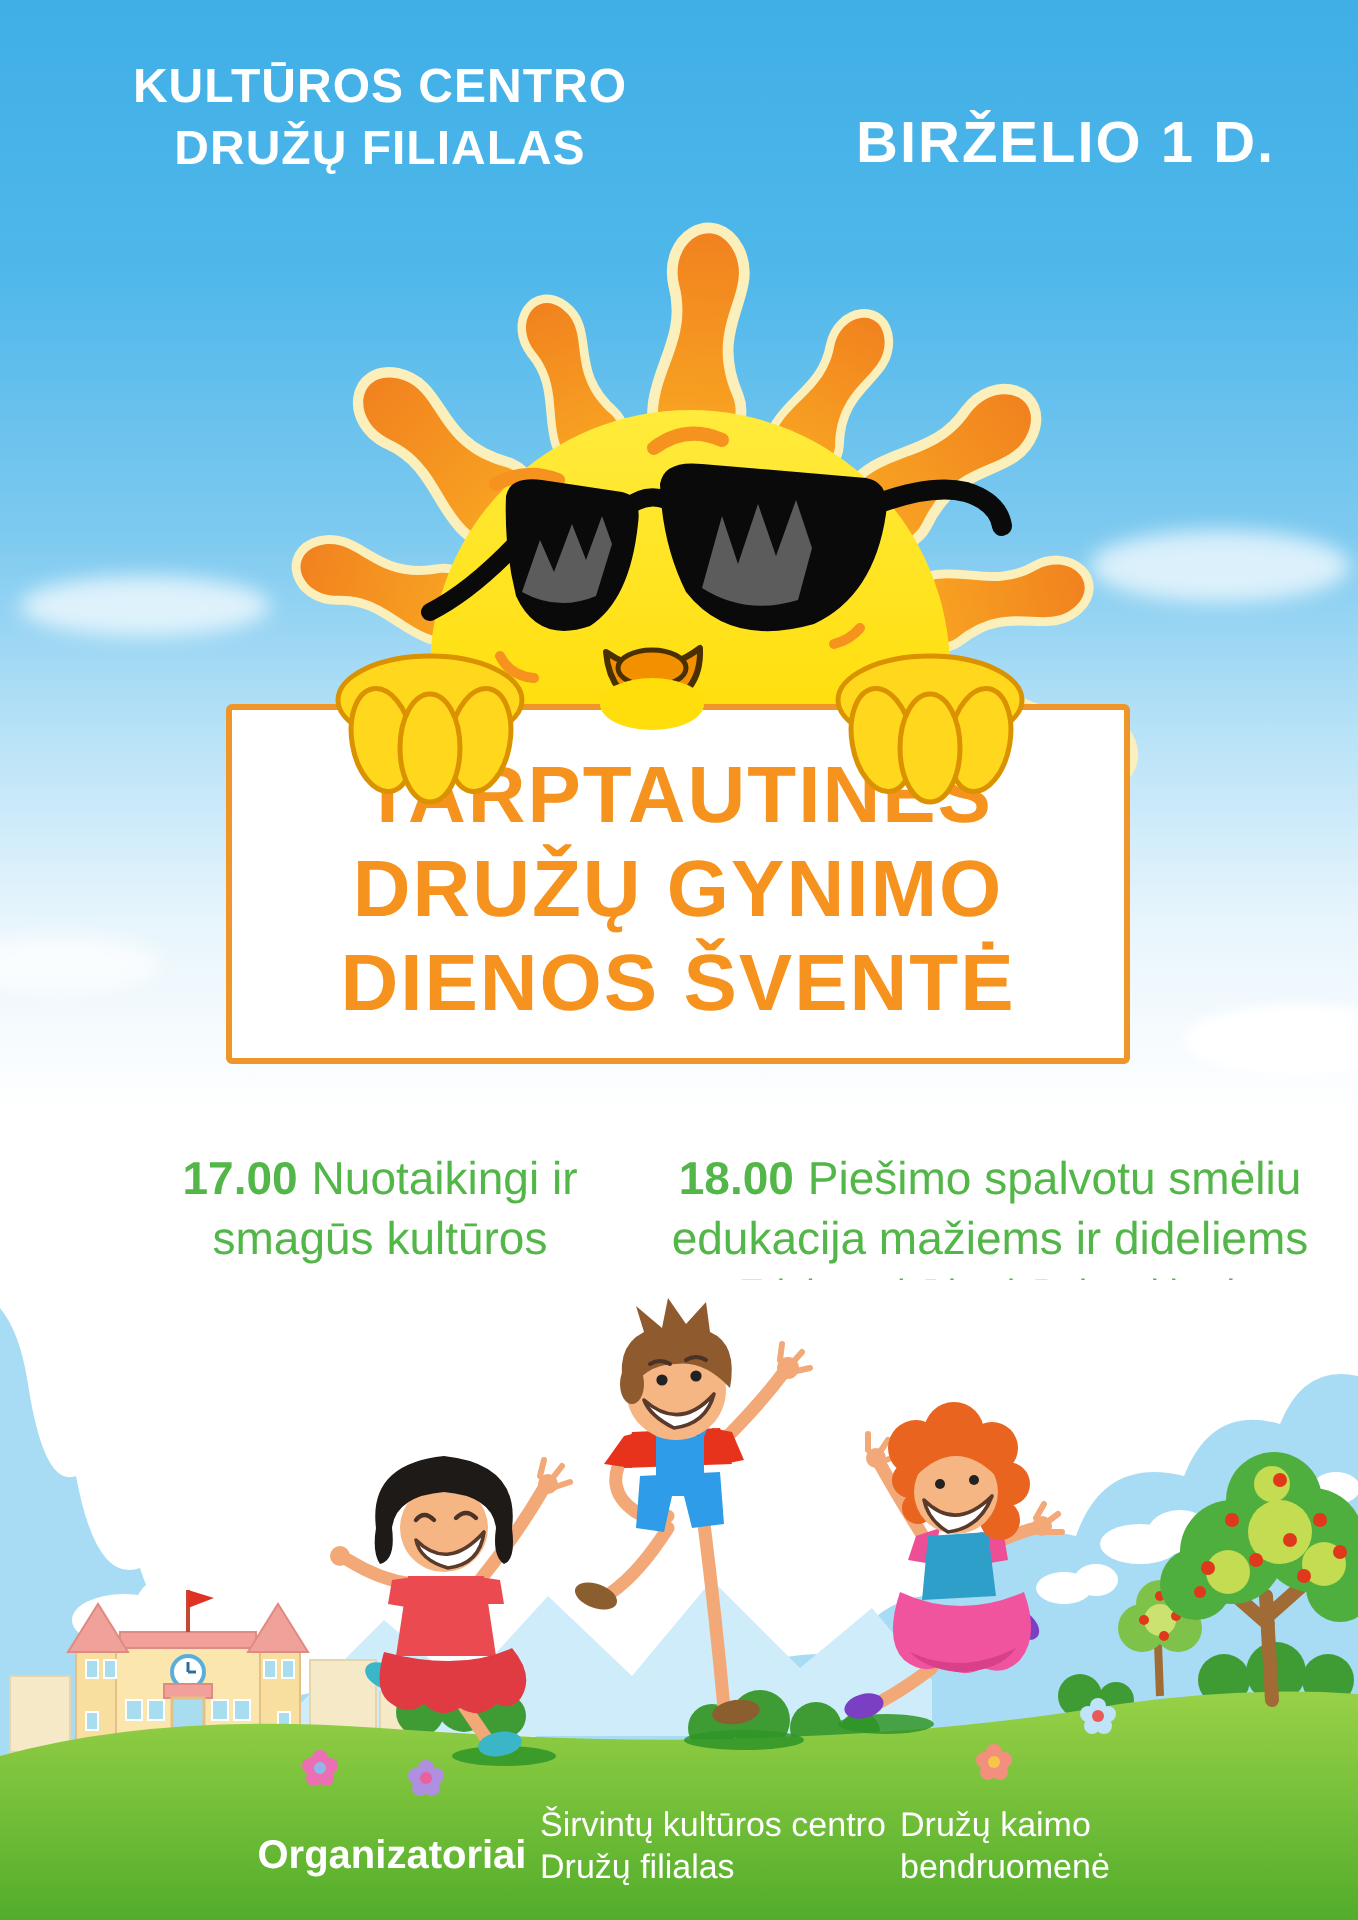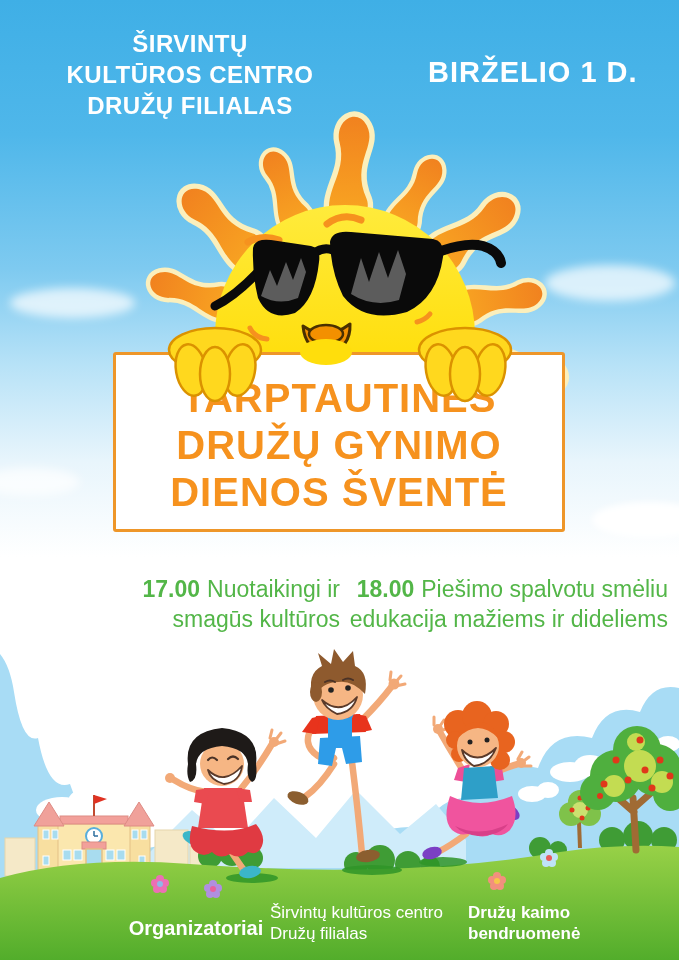--- a/index.html
+++ b/index.html
@@ -12,45 +12,44 @@
   .org{position:absolute;left:35px;top:28px;width:310px;text-align:center;
        color:var(--text-white);font-weight:bold;font-size:24px;line-height:31px;letter-spacing:.5px;z-index:1;}
   .date{position:absolute;left:428px;top:56px;width:242px;text-align:left;
        color:var(--text-white);font-weight:bold;font-size:29px;letter-spacing:1px;z-index:1;}
   .sun-svg{position:absolute;left:55px;top:96px;z-index:1;}
   .banner{position:absolute;left:113px;top:352px;width:452px;height:180px;box-sizing:border-box;
        background:#fff;border:3px solid var(--banner-border);border-radius:3px;z-index:2;}
   .title{margin-top:20px;text-align:center;color:var(--title-orange);
        font-weight:bold;font-size:40px;line-height:47px;letter-spacing:1px;}
   .hands-svg{position:absolute;left:113px;top:318px;z-index:3;}
-  .sched{position:absolute;color:var(--text-green);text-align:right;font-size:23px;line-height:30px;z-index:1;}
+  .sched{position:absolute;color:var(--text-green);text-align:center;font-size:23px;line-height:30px;z-index:1;}
   .sched .t{font-weight:bold;margin-right:7px;}
   .s1{left:40px;top:574px;width:300px;}
   .s2{left:322px;top:574px;width:346px;}
   .note{font-size:19px;line-height:24px;margin-top:2px;}
   .scene{position:absolute;left:0;top:640px;z-index:1;}
   .footer-label{position:absolute;left:126px;top:917px;width:140px;text-align:center;
        color:var(--text-white);font-weight:bold;font-size:20px;z-index:2;}
   .forg{position:absolute;top:902px;text-align:left;color:var(--text-white);
        font-size:17px;line-height:21px;z-index:2;}
   .forg1{left:270px;width:184px;}
-  .forg2{left:468px;width:144px;font-weight:bold;}
+  .forg2{left:450px;width:144px;}
 </style>
 </head>
 <body>
 
 <div class="poster">
 
   <div class="cloud" style="left:10px;top:288px;width:125px;height:30px;"></div>
   <div class="cloud" style="left:545px;top:265px;width:130px;height:36px;"></div>
   <div class="cloud" style="left:-20px;top:468px;width:100px;height:28px;"></div>
   <div class="cloud" style="left:592px;top:502px;width:115px;height:36px;filter:blur(3px);background:rgba(255,255,255,.95);"></div>
 
   <div class="org">
-    <div>ŠIRVINTŲ</div>
     <div>KULTŪROS CENTRO</div>
     <div>DRUŽŲ FILIALAS</div>
   </div>
   <div class="date">BIRŽELIO 1 D.</div>
 
   <svg class="sun-svg" width="570" height="300" viewBox="0 0 570 300">
     <defs>
       <linearGradient id="rayg" x1="0" y1="1" x2="0" y2="0">
         <stop offset="0" stop-color="#F9A822"></stop>
           <stop offset="1" stop-color="#F1821F"></stop>

